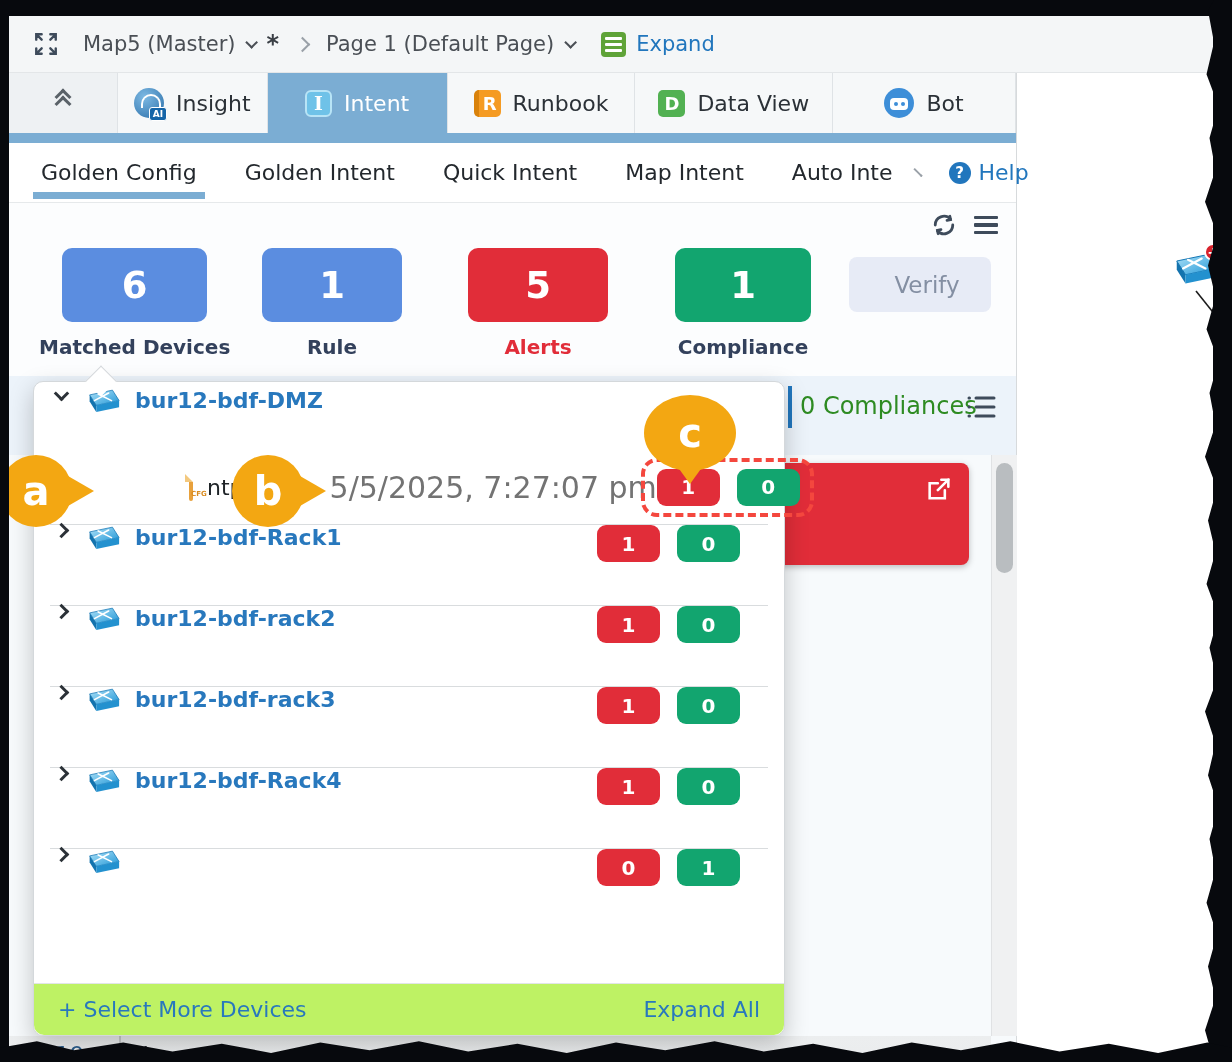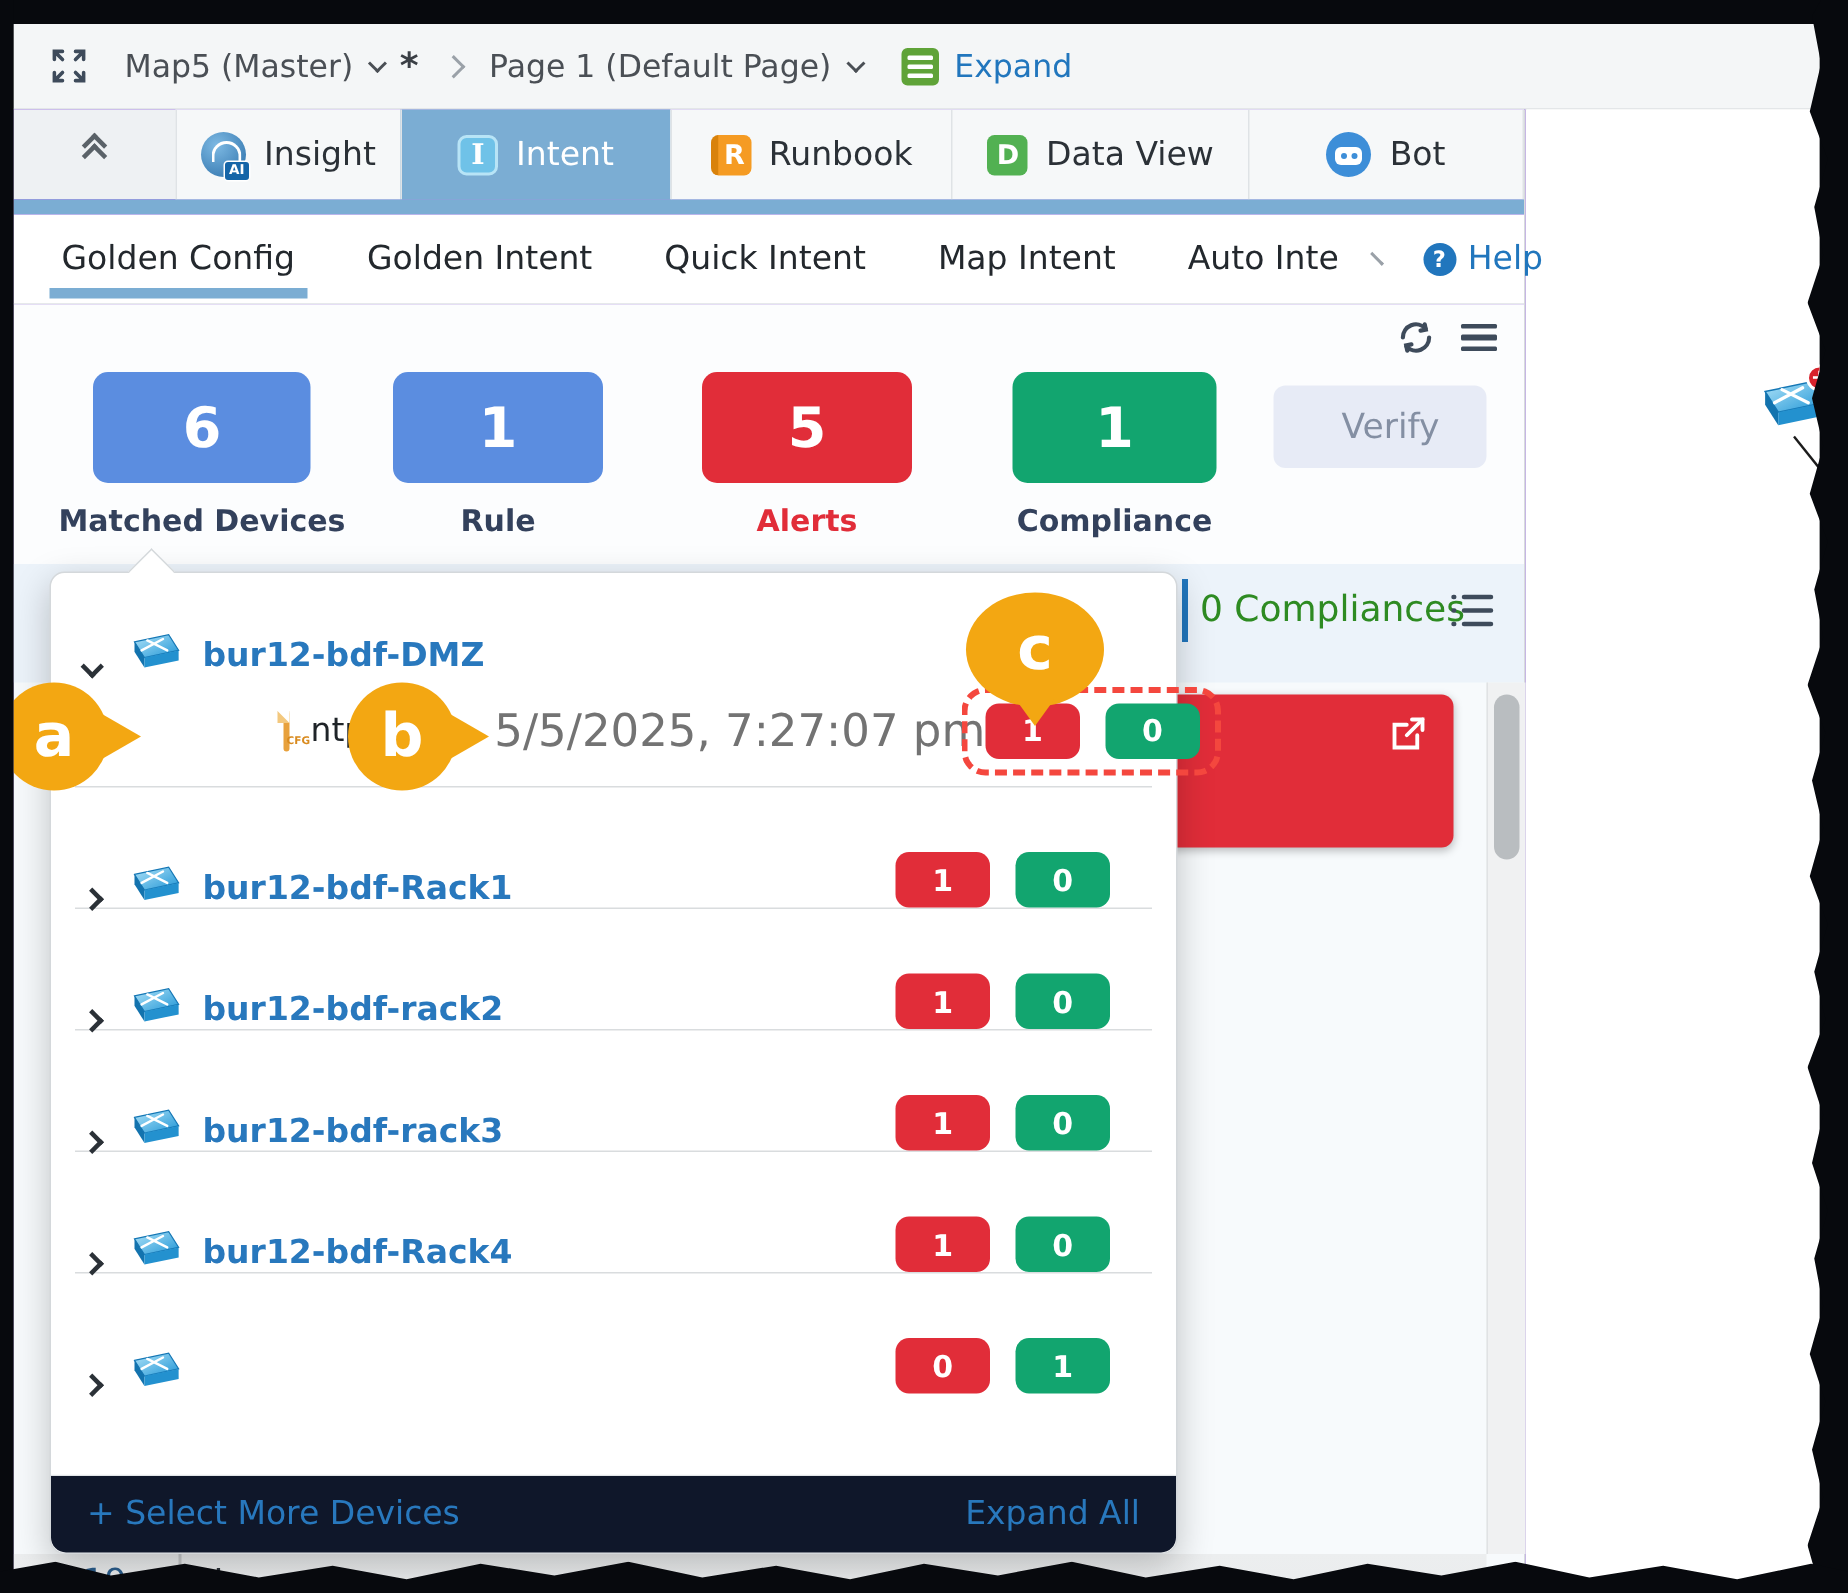--- a/index.html
+++ b/index.html
@@ -14,21 +14,21 @@
   .chev{width:11px;height:11px;border-right:2.6px solid #4a4f55;border-bottom:2.6px solid #4a4f55;display:inline-block;}
   .chev.down{transform:rotate(45deg) translateY(-3px);}
   .chev.right{transform:rotate(-45deg);border-color:#9aa1a8;}
   .chev.sm{width:9px;height:9px;}
   .star{font-size:24px;color:#3a3f45;font-weight:bold;margin-left:2px;}
   .sum-icon{width:25px;height:25px;border-radius:4px;background:#5fa338;display:flex;flex-direction:column;justify-content:center;gap:3px;padding:0 4px;margin-left:18px;}
   .sum-icon i{display:block;height:3px;background:#fff;border-radius:1px;}
   .link-blue{color:#2176bd;}
 
   
-  .panel{position:absolute;left:0;top:57px;width:1008px;bottom:0;background:#6d28d9;border-right:1px solid #d7dadc;}
+  .panel{position:absolute;left:0;top:57px;width:1008px;bottom:0;background:#be185d;border-right:1px solid #d7dadc;}
   .tabbar{position:absolute;left:0;top:0;width:100%;height:60px;background:#eef1f3;display:flex;align-items:stretch;}
   .bluestrip{position:absolute;left:0;top:60px;width:100%;height:10px;background:#7badd3;}
   .collapse-btn{width:108px;display:flex;align-items:center;justify-content:center;flex-direction:column;cursor:pointer;}
   .dchev{width:12px;height:12px;border-left:3px solid #5a6268;border-top:3px solid #5a6268;transform:rotate(45deg);margin:-5px 0 0 0;}
   .tab{display:flex;align-items:center;justify-content:center;gap:12px;background:#f6f8f9;border-left:1px solid #dfe3e6;font-size:22px;color:#2b3137;cursor:pointer;}
   .tab.active{background:#7badd3;color:#ffffff;}
   .tab-insight{width:150px;}.tab-intent{width:180px;}.tab-runbook{width:188px;}.tab-dataview{width:198px;}.tab-bot{width:184px;border-right:1px solid #dfe3e6;}
   .ic-insight{position:relative;width:30px;height:30px;border-radius:50%;background:radial-gradient(circle at 35% 30%,#7db9e3,#2a6ea8);}
   .ic-insight::before{content:"";position:absolute;left:7px;top:6px;width:16px;height:12px;border:2.5px solid #fff;border-bottom:none;border-radius:10px 10px 0 0;}
   .ic-insight .ai{position:absolute;right:-3px;bottom:-3px;background:#1565a8;color:#fff;font-size:9px;font-weight:bold;padding:1px 3px;border-radius:3px;border:1.5px solid #fff;}
@@ -77,40 +77,40 @@
 
   
   .map{position:absolute;left:1009px;top:57px;right:0;bottom:0;background:#ffffff;}
   .dev{position:absolute;left:150px;top:178px;width:50px;height:40px;}
   .plus-badge{position:absolute;left:186px;top:170px;width:18px;height:18px;border-radius:50%;background:#d8222c;border:2px solid #fff;color:#fff;font-size:14px;font-weight:bold;line-height:14px;text-align:center;}
 
   
   .popup{position:absolute;left:24px;top:365px;width:752px;height:655px;background:#ffffff;border:1px solid #d4d8db;border-radius:10px;box-shadow:0 8px 24px rgba(0,0,0,.22);display:flex;flex-direction:column;z-index:5;}
   .popup-arrow{position:absolute;left:56px;top:-12px;width:22px;height:22px;background:#fff;border-left:1px solid #d4d8db;border-top:1px solid #d4d8db;transform:rotate(45deg);}
   .plist{flex:1;padding-top:6px;}
-  .grow{display:flex;align-items:flex-end;height:80px;padding:0 22px;}
+  .grow{display:flex;align-items:flex-start;height:80px;padding:0 22px;}
   .grow.first{height:62px;}
   .gname{font-size:22px;font-weight:bold;color:#2878bd;margin-left:14px;}
   .chev-r{width:11px;height:11px;border-right:3px solid #2b3137;border-bottom:3px solid #2b3137;transform:rotate(-45deg);margin-right:16px;}
   .chev-d{width:11px;height:11px;border-right:3px solid #2b3137;border-bottom:3px solid #2b3137;transform:rotate(45deg);margin-right:16px;}
   .sw{width:38px;height:29px;}
   .badges{display:flex;gap:17px;margin-left:auto;margin-right:22px;}
   .badge{width:63px;height:37px;border-radius:9px;color:#fff;font-size:20px;font-weight:bold;display:flex;align-items:center;justify-content:center;}
   .badge.r{background:#e12d39;}
   .badge.g{background:#12a56f;}
   .crow{display:flex;align-items:center;height:74px;padding:0 22px 0 155px;position:relative;}
   .cfg{position:relative;width:22px;height:27px;background:#fffdf6;border:2px solid #e8a13c;border-radius:2px;}
   .cfg::before{content:"";position:absolute;right:-2px;top:-2px;border-style:solid;border-width:0 8px 8px 0;border-color:transparent #ffffff #f3c87e transparent;}
   .cfg span{position:absolute;left:0;right:0;bottom:1px;text-align:center;font-size:7px;font-weight:bold;color:#d98b1f;}
   .cname{font-size:22px;color:#1f2428;margin-left:14px;}
   .cts{font-size:30px;color:#737373;margin-left:86px;white-space:nowrap;}
   .badge-wrap{position:relative;display:flex;gap:17px;margin-left:auto;margin-right:22px;}
   .dashed-box{position:absolute;left:-16px;top:-11px;right:-14px;bottom:-11px;border:4px dashed #f4473e;border-radius:16px;}
   .sep{height:1px;background:#d9dcde;margin:0 16px;}
-  .pfooter{height:52px;background:#0f172a;border-top:1px solid #e2e5e7;border-radius:0 0 10px 10px;display:flex;align-items:center;justify-content:space-between;padding:0 24px;}
+  .pfooter{height:52px;background:#bef264;border-top:1px solid #e2e5e7;border-radius:0 0 10px 10px;display:flex;align-items:center;justify-content:space-between;padding:0 24px;}
   .pfooter span{font-size:22px;color:#2878bd;cursor:pointer;}
 
   
   .callout{position:absolute;z-index:10;background:#f3a712;color:#fff;display:flex;align-items:center;justify-content:center;font-size:40px;font-weight:bold;}
   .co-pin{width:72px;height:72px;border-radius:50%;}
   .co-pin::after{content:"";position:absolute;right:-22px;top:50%;transform:translateY(-50%);border-left:26px solid #f3a712;border-top:15px solid transparent;border-bottom:15px solid transparent;}
   .co-a{left:-9px;top:439px;}
   .co-b{left:223px;top:439px;}
   .co-c{left:635px;top:379px;width:92px;height:76px;border-radius:50%;}
   .co-c::after{content:"";position:absolute;bottom:-13px;left:50%;transform:translateX(-50%);border-top:18px solid #f3a712;border-left:13px solid transparent;border-right:13px solid transparent;}

